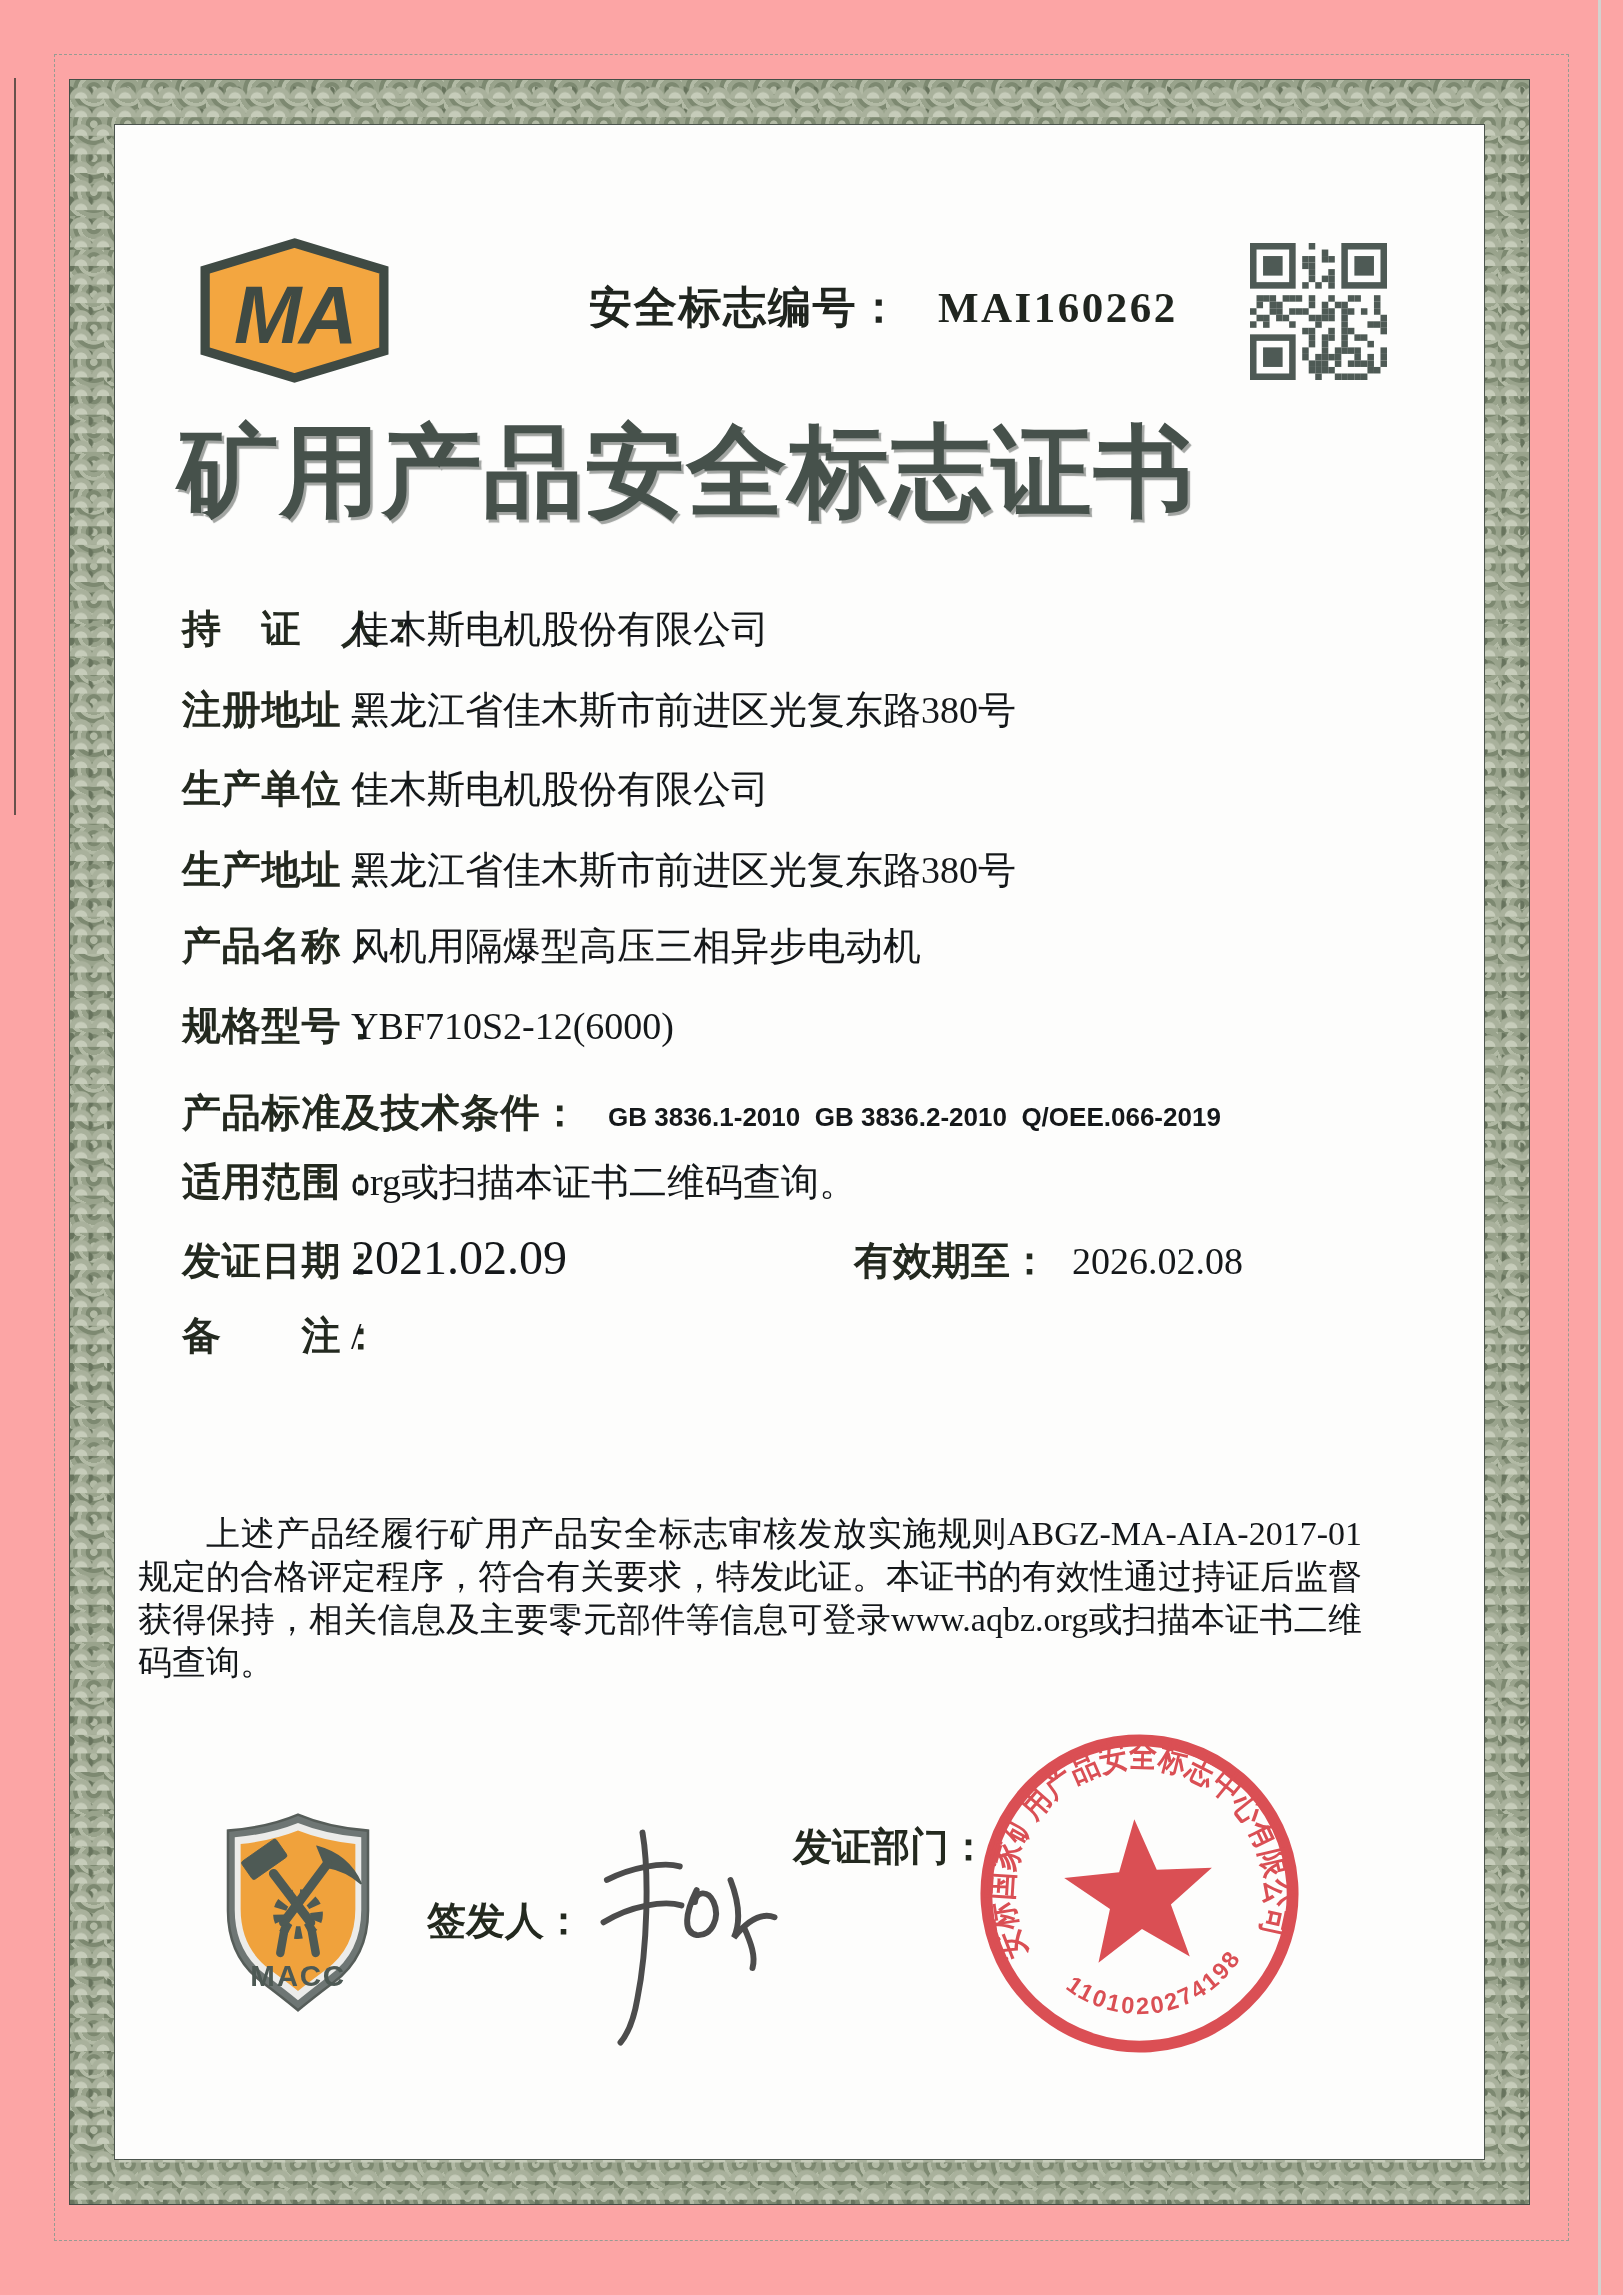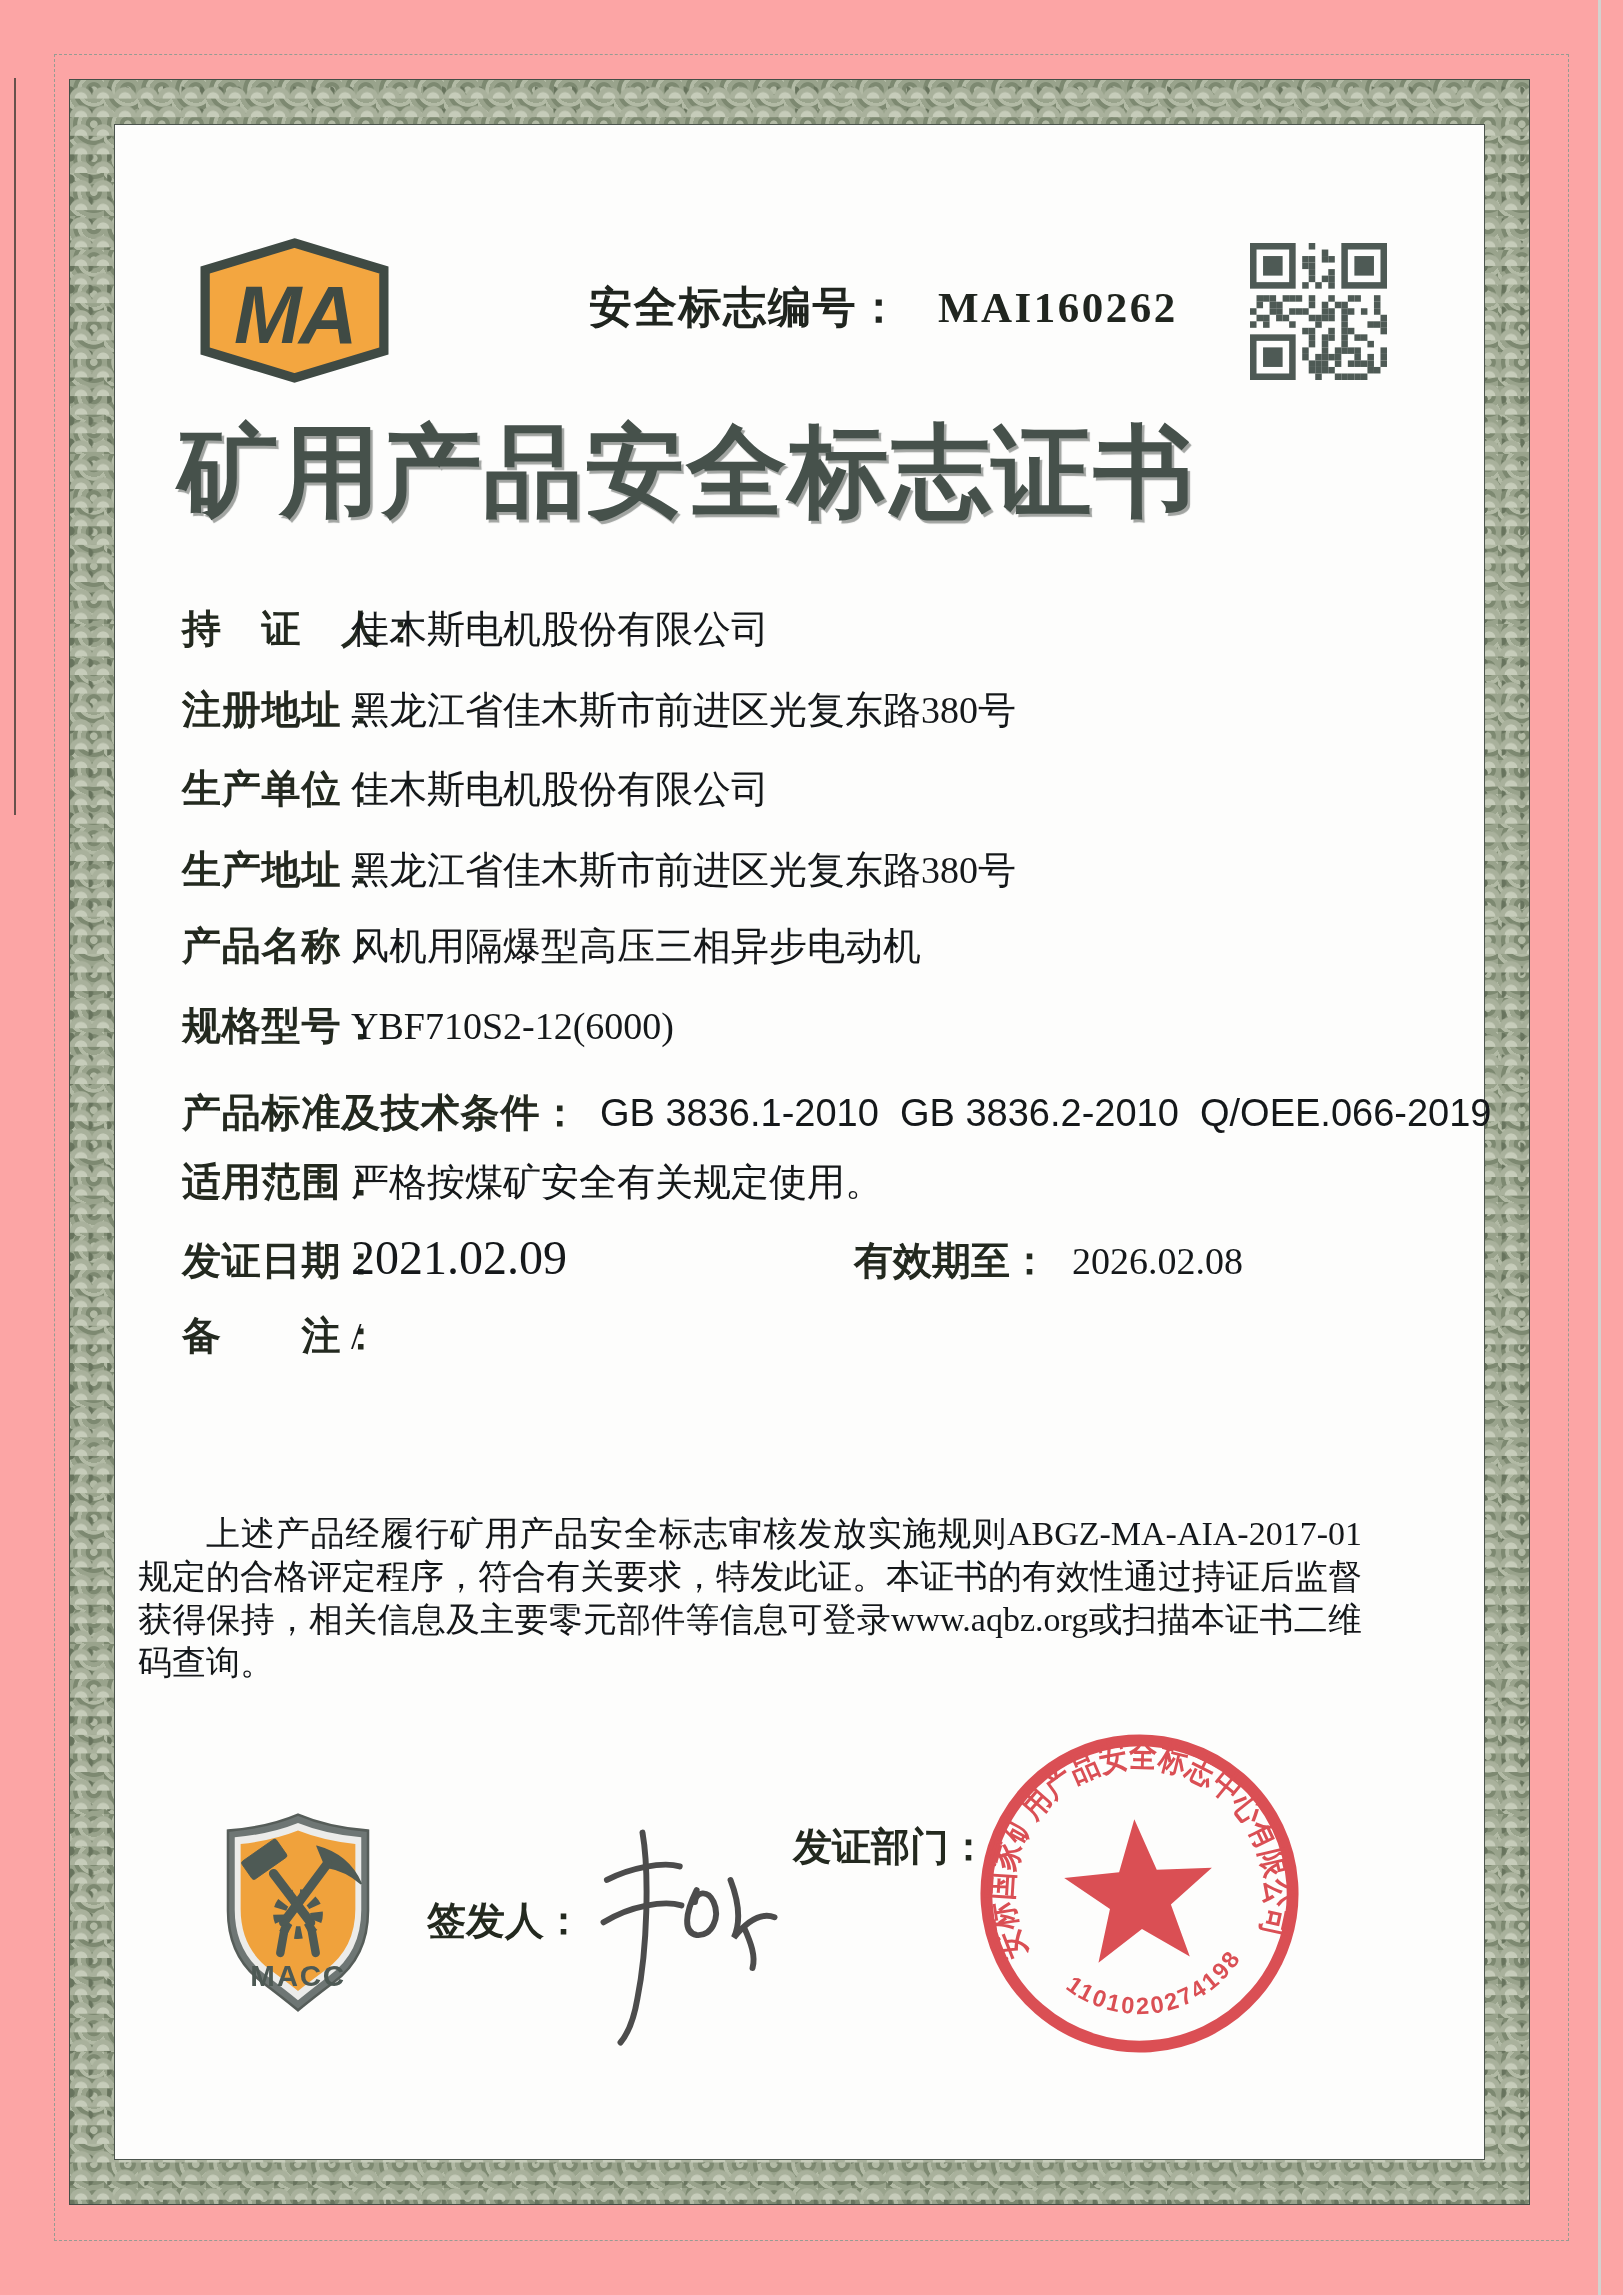--- a/index.html
+++ b/index.html
@@ -25,21 +25,21 @@
   .abs{position:absolute;}
   .cert-no{left:589px;top:279px;font-size:43px;font-weight:700;color:#20251f;letter-spacing:1.7px;}
   .cert-no .num{font-family:"Liberation Serif",serif;font-weight:600;margin-left:36px;letter-spacing:2.5px;}
   .title{left:178px;top:406px;width:1268px;font-size:100px;font-weight:900;
      font-family:"Liberation Serif",serif;color:#46514b;letter-spacing:1.7px;
      text-shadow:2.5px 3.4px 0.8px rgba(33,40,36,.42), -0.8px -0.8px 0 rgba(255,255,255,.65);}
   .fr{position:absolute;left:182px;width:1234px;white-space:pre;}
   .fr .lbl{font-size:39px;font-weight:700;color:#23291f;letter-spacing:0.8px;}
   .fr .lbl.w{display:inline-block;width:169px;}
   .fr .val{font-family:"Liberation Serif",serif;font-size:38px;color:#15181a;}
-  .fr .val.std{font-family:"Liberation Sans",sans-serif;font-weight:400;font-size:38px;margin-left:20px;}
+  .fr .val.std{font-family:"Liberation Sans",sans-serif;font-weight:700;font-size:26px;margin-left:28px;}
   .fr .val1{display:inline-block;width:503px;font-family:"Liberation Serif",serif;font-size:48px;color:#15181a;}
   .fr .lbl2{display:inline-block;width:218px;font-size:39px;font-weight:700;color:#23291f;}
   .fr1{top:602px}.fr2{top:683px}.fr3{top:762px}.fr4{top:843px}.fr5{top:919px}
   .fr6{top:999px}.fr7{top:1086px}.fr8{top:1155px}.fr9{top:1230px}.fr10{top:1309px}
   .para{left:138px;top:1512px;width:1224px;font-family:"Liberation Serif",serif;
      font-size:34px;line-height:43px;color:#14171a;text-align:justify;text-indent:2em;}
   .signer{left:427px;top:1894px;font-size:39px;font-weight:700;color:#23291f;}
   .dept{left:793px;top:1820px;font-size:39px;font-weight:700;color:#23291f;}
   svg{position:absolute;overflow:visible;}
   .stamp{mix-blend-mode:multiply;}
@@ -196,21 +196,21 @@
 
   <div class="abs title">矿用产品安全标志证书</div>
 
   <div class="fr fr1"><span class="lbl w">持　证　人：</span><span class="val">佳木斯电机股份有限公司</span></div>
   <div class="fr fr2"><span class="lbl w">注册地址：</span><span class="val">黑龙江省佳木斯市前进区光复东路380号</span></div>
   <div class="fr fr3"><span class="lbl w">生产单位：</span><span class="val">佳木斯电机股份有限公司</span></div>
   <div class="fr fr4"><span class="lbl w">生产地址：</span><span class="val">黑龙江省佳木斯市前进区光复东路380号</span></div>
   <div class="fr fr5"><span class="lbl w">产品名称：</span><span class="val">风机用隔爆型高压三相异步电动机</span></div>
   <div class="fr fr6"><span class="lbl w">规格型号：</span><span class="val">YBF710S2-12(6000)</span></div>
   <div class="fr fr7"><span class="lbl">产品标准及技术条件：</span><span class="val std">GB 3836.1-2010  GB 3836.2-2010  Q/OEE.066-2019</span></div>
-  <div class="fr fr8"><span class="lbl w">适用范围：</span><span class="val">严格按煤矿安全有关规定使用。</span></div>
+  <div class="fr fr8"><span class="lbl w">适用范围：</span><span class="val">org或扫描本证书二维码查询。</span></div>
   <div class="fr fr9"><span class="lbl w">发证日期：</span><span class="val1">2021.02.09</span><span class="lbl2">有效期至：</span><span class="val">2026.02.08</span></div>
   <div class="fr fr10"><span class="lbl w">备　　注：</span><span class="val">/</span></div>
 
   <div class="abs para">上述产品经履行矿用产品安全标志审核发放实施规则ABGZ-MA-AIA-2017-01规定的合格评定程序，符合有关要求，特发此证。本证书的有效性通过持证后监督获得保持，相关信息及主要零元部件等信息可登录www.aqbz.org或扫描本证书二维码查询。</div>
 
   <svg style="left:201px;top:1811px;" width="194" height="213" viewBox="0 0 230 252">
     <path d="M115,4 Q150,19 198,23 L198,118 Q198,173 157,203 Q133,221 115,236 Q97,221 73,203 Q32,173 32,118 L32,23 Q80,19 115,4 Z" fill="#6e7674" stroke="#565d59" stroke-width="3"></path>
     <path d="M115,14 Q147,27 190,31 L190,117 Q190,167 152,195 Q131,211 115,224 Q99,211 78,195 Q40,167 40,117 L40,31 Q83,27 115,14 Z" fill="#ececea"></path>
     <path d="M115,23 Q145,35 183,39 L183,116 Q183,162 148,188 Q129,202 115,213 Q101,202 82,188 Q47,162 47,116 L47,39 Q85,35 115,23 Z" fill="#f0a23c"></path>
     <g stroke="#4e5a55" fill="#4e5a55">

